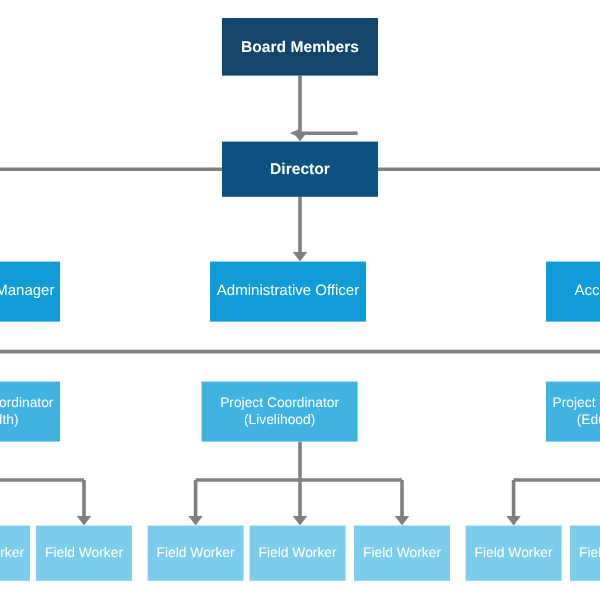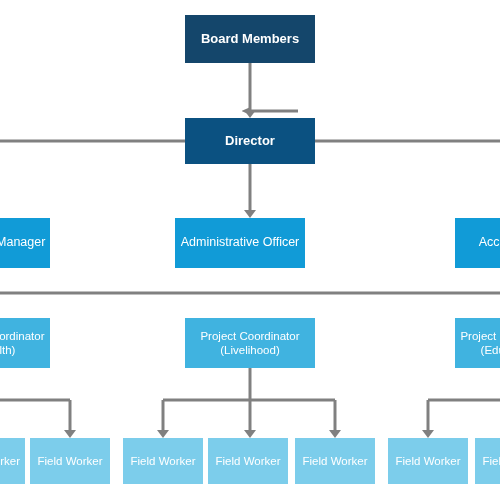--- a/index.html
+++ b/index.html
@@ -110,21 +110,21 @@
   <div class="node lvl-board" style="left:185px;top:15px;width:130px;height:48px;">Board Members</div>
 
   <div class="node lvl-director" style="left:185px;top:118px;width:130px;height:46px;">Director</div>
 
   <div class="node lvl-manager" style="left:-60px;top:218px;width:110px;height:50px;">Program Manager</div>
   <div class="node lvl-manager" style="left:175px;top:218px;width:130px;height:50px;">Administrative Officer</div>
   <div class="node lvl-manager" style="left:455px;top:218px;width:110px;height:50px;">Accountant</div>
 
   <div class="node lvl-coordinator" style="left:-60px;top:318px;width:110px;height:50px;">Project Coordinator
 (Health)</div>
-  <div class="node lvl-coordinator" style="left:185px;top:318px;width:130px;height:50px;">Project Coordinator
+  <div class="node lvl-coordinator" style="left:168px;top:318px;width:130px;height:50px;">Project Coordinator
 (Livelihood)</div>
   <div class="node lvl-coordinator" style="left:455px;top:318px;width:110px;height:50px;">Project Coordinator
 (Education)</div>
 
   <div class="node lvl-field" style="left:-50px;top:438px;width:75px;height:46px;">Field Worker</div>
   <div class="node lvl-field" style="left:30px;top:438px;width:80px;height:46px;">Field Worker</div>
   <div class="node lvl-field" style="left:123px;top:438px;width:80px;height:46px;">Field Worker</div>
   <div class="node lvl-field" style="left:208px;top:438px;width:80px;height:46px;">Field Worker</div>
   <div class="node lvl-field" style="left:295px;top:438px;width:80px;height:46px;">Field Worker</div>
   <div class="node lvl-field" style="left:388px;top:438px;width:80px;height:46px;">Field Worker</div>

